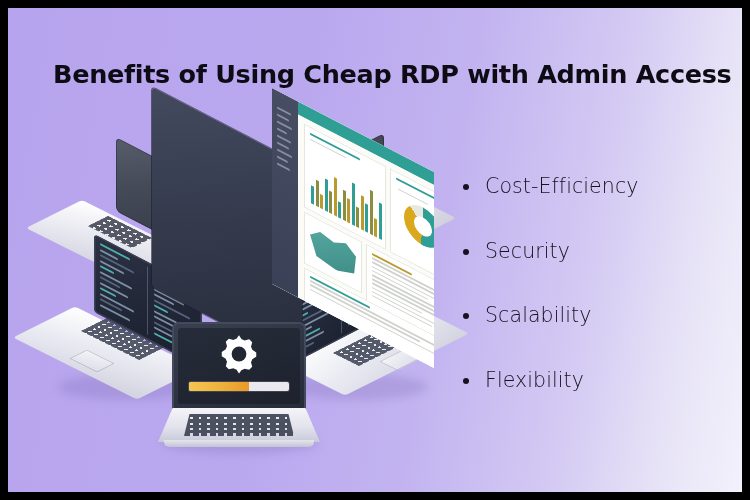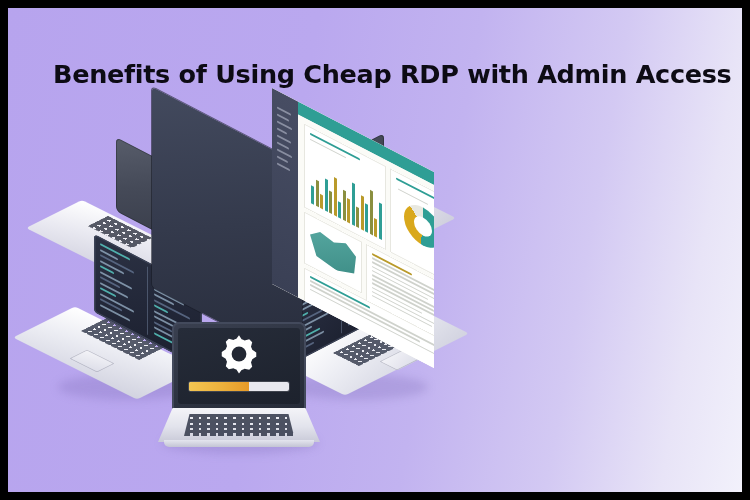--- a/index.html
+++ b/index.html
@@ -288,20 +288,34 @@
   }
 </style>
 </head>
 <body>
 
 <div id="poster">
   <div id="canvas">
 
     <div id="title">Benefits of Using Cheap RDP with Admin Access</div>
 
+    <ul id="bullets">
+      <li>
+        <span>Cost-Efficiency</span>
+      </li>
+      <li>
+        <span>Security</span>
+      </li>
+      <li>
+        <span>Scalability</span>
+      </li>
+      <li>
+        <span>Flexibility</span>
+      </li>
+    </ul>
 
     <div id="scene">
 
       <div class="layer">
         <div class="wire" style="left:118px; top:170px; width:96px; transform: rotate(-31deg);"></div>
         <div class="wire" style="left:214px; top:145px; width:96px; transform: rotate(31deg);"></div>
         <div class="wire" style="left:80px; top:208px; width:82px; transform: rotate(19deg);"></div>
         <div class="wire" style="left:268px; top:190px; width:86px; transform: rotate(25deg);"></div>
         <div class="wire" style="left:100px; top:236px; width:78px; transform: rotate(21deg);"></div>
         <div class="wire" style="left:268px; top:232px; width:78px; transform: rotate(-21deg);"></div>

